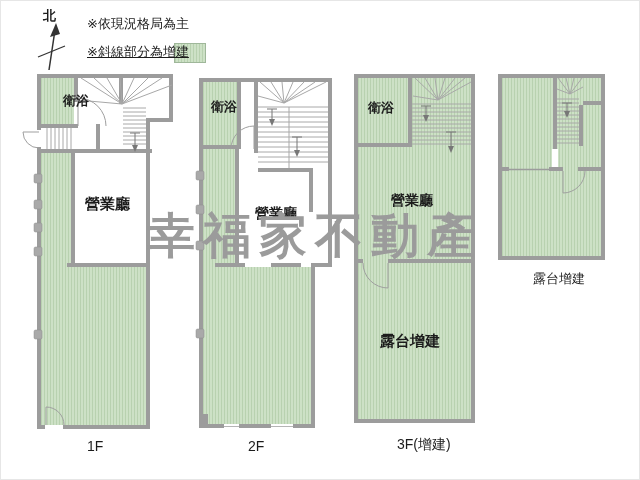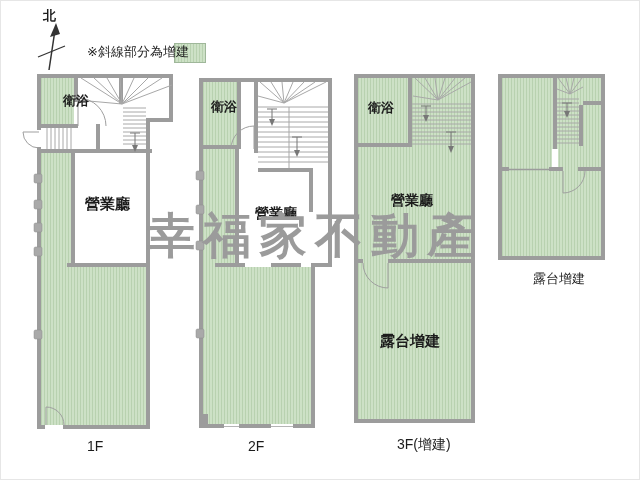--- a/index.html
+++ b/index.html
@@ -175,21 +175,22 @@
     </g>
 
     <g>
       <path class="compass" d="M54 29L48 69" stroke-width="1.5"></path>
       <polygon fill="#333" points="55,22 49,36 59,33"></polygon>
       <path class="compass" d="M37 56L64 45" stroke-width="1.2"></path>
     </g>
   </svg>
 
   <div class="lbl b s13" style="left:42px;top:8px;">北</div>
-  <div class="lbl s13" style="left:86px;top:44px;">※斜線部分為增建</div>
+  <div class="lbl s13" style="left:86px;top:16px;">※依現況格局為主</div>
+  <div class="lbl s13" style="left:86px;top:44px;text-decoration:underline;">※斜線部分為增建</div>
 
   <div class="lbl b s13" style="left:62px;top:93px;">衛浴</div>
   <div class="lbl b s15" style="left:84px;top:195px;">營業廳</div>
   <div class="lbl s14" style="left:86px;top:438px;">1F</div>
 
   <div class="lbl b s13" style="left:210px;top:99px;">衛浴</div>
   <div class="lbl b s14" style="left:254px;top:205px;">營業廳</div>
   <div class="lbl s14" style="left:247px;top:438px;">2F</div>
 
   <div class="lbl b s13" style="left:367px;top:100px;">衛浴</div>

